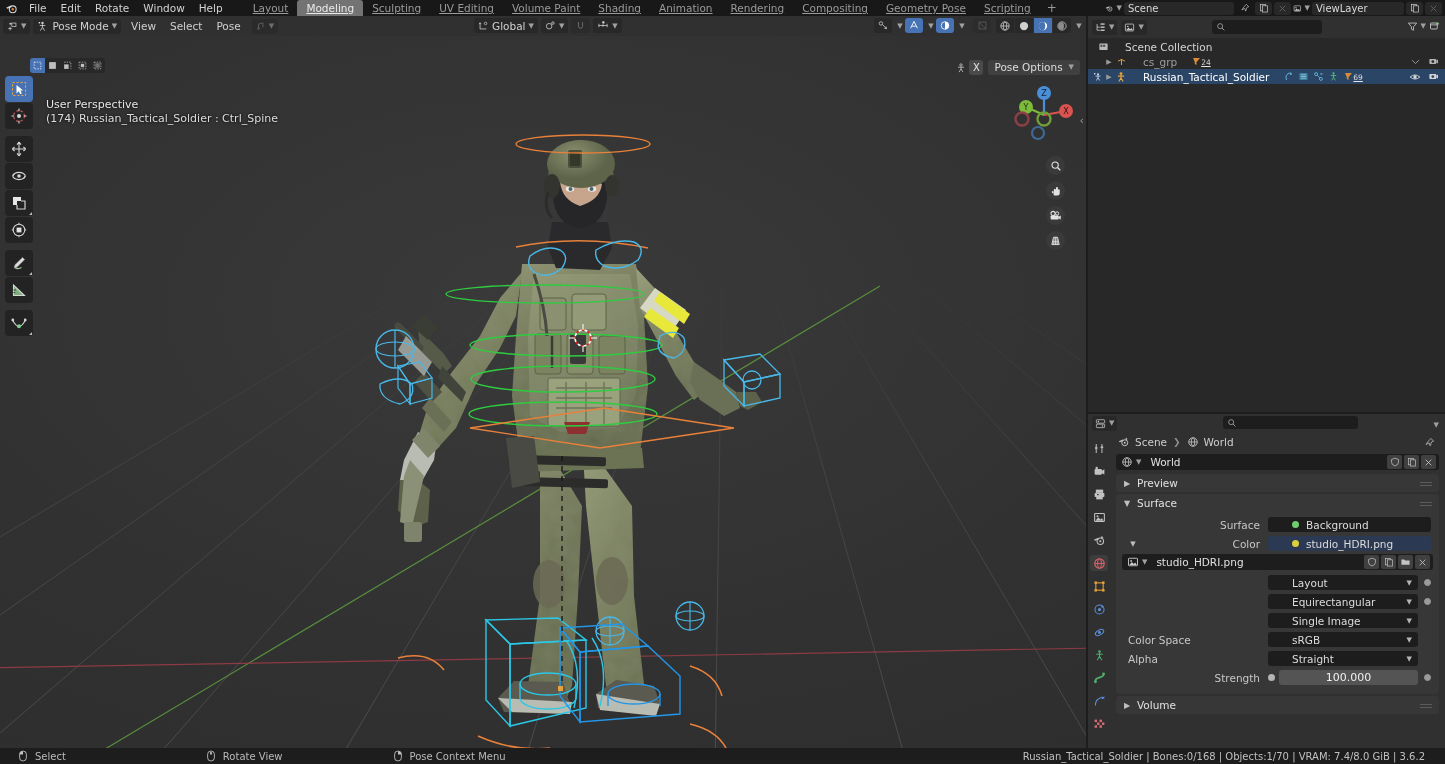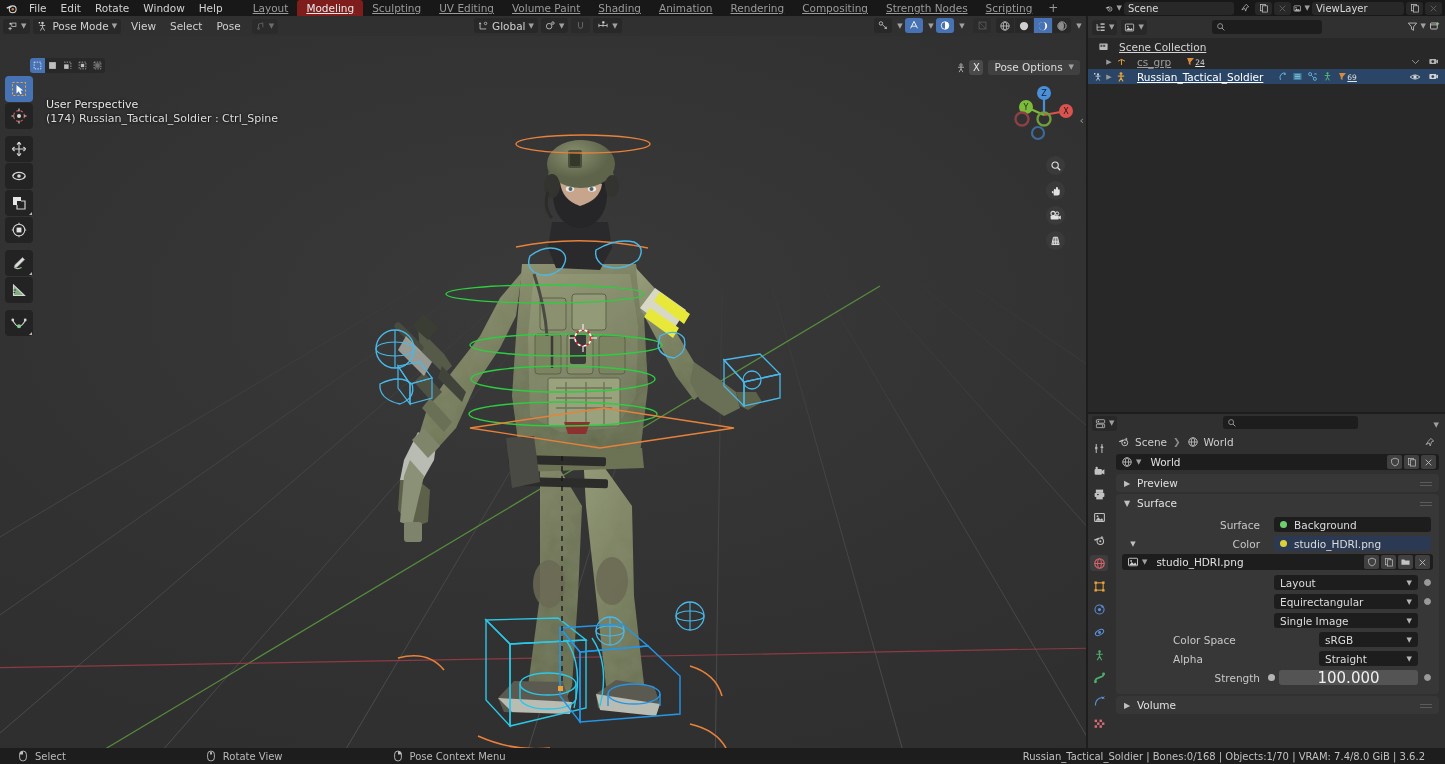--- a/index.html
+++ b/index.html
@@ -22,21 +22,21 @@
   .blender-logo { width:22px; height:16px; display:flex; align-items:center; justify-content:center; }
   .menu-item {
     padding: 0 7px; height:16px; line-height:16px; font-size:10.5px; color:#d2d2d2;
     white-space:nowrap; cursor:default;
   }
   .ws-tabs { display:flex; align-items:flex-end; height:16px; margin-left:14px; }
   .ws-tab {
     padding:0 9px; height:16px; line-height:16px; font-size:10.5px; color:#9a9a9a;
     border-radius:3px 3px 0 0; white-space:nowrap;text-decoration:underline;
   }
-  .ws-tab.active { background:#7f1d1d; color:#eaeaea; }
+  .ws-tab.active { background:#737373; color:#eaeaea; }
   .ws-plus { padding:0 7px; color:#9a9a9a; font-size:12px; line-height:16px;}
   .topbar-right {
     position:absolute; right:2px; top:0; height:16px; display:flex; align-items:center; gap:0px;
   }
   .tb-field {
     display:flex; align-items:center; height:13px; background:#282828; border-radius:3px;
     padding:0 4px; margin:0 1px; font-size:10px; color:#d8d8d8;
   }
   .tb-iconbtn {
     width:17px; height:13px; display:flex; align-items:center; justify-content:center;
@@ -144,21 +144,21 @@
   .ol-search {
     position:absolute; left:124px; top:4px; width:110px; height:14px; background:#1d1d1d;
     border-radius:3px; display:flex; align-items:center; padding-left:4px; color:#8b8b8b;
   }
   .ol-hright { position:absolute; right:4px; top:4px; display:flex; align-items:center; gap:3px; }
   .ol-body { padding-top:1px; }
   .ol-row { height:15px; display:flex; align-items:center; position:relative; font-size:10.5px; }
   .ol-row.selected { background:#2a4566; }
   .ol-row .tri { width:10px; text-align:center; color:#9b9b9b; font-size:7px; }
   .ol-row .rowicon { width:14px; display:flex; align-items:center; justify-content:center; }
-  .ol-row .label { margin-left:9px; color:#d5d5d5;text-decoration:underline; }
+  .ol-row .label { margin-left:15px; color:#d5d5d5; }
   .ol-row.selected .label { color:#ffffff; }
   .ol-row .rowright { position:absolute; right:6px; display:flex; align-items:center; gap:7px; }
   .ol-badges { display:flex; align-items:center; gap:4px; margin-left:14px;text-decoration:underline; }
 
   
   .props {
     position:absolute; left:1088px; top:414px; width:357px; height:334px;
     background:#303030;
   }
   .pr-header { height:18px; background:#303030; display:flex; align-items:center; padding:0 4px; position:relative;}
@@ -185,34 +185,34 @@
   .panel-head { height:18px; display:flex; align-items:center; padding-left:8px; font-size:10.5px;
     color:#e0e0e0; position:relative; }
   .panel-head .tri { font-size:8px; color:#c0c0c0; margin-right:6px; display:inline-block; width:7px;}
   .grip { position:absolute; right:7px; top:6px; width:12px; height:6px;
     background-image: repeating-linear-gradient(0deg,#5b5b5b 0 1px, transparent 1px 3px); }
   .panel-body { padding:4px 0 6px 0; }
 
   .row { display:flex; align-items:center; height:17px; margin-bottom:2px; padding:0 8px; }
   .row .lbl { font-size:10.5px; color:#c7c7c7; text-align:right; padding-right:8px; }
   .row .lbl.w-rightal { width:144px; }
-  .row .lbl.w-leftal { width:144px; text-align:left; padding-left:4px;margin-left:45px;}
+  .row .lbl.w-leftal { width:144px; text-align:left; padding-left:4px;}
   .field {
     flex:1; height:15px; background:#1d1d1d; border-radius:3px; display:flex; align-items:center;
-    padding-left:6px; font-size:10.5px; color:#dcdcdc; position:relative;margin-left:6px;
+    padding-left:24px; font-size:10.5px; color:#dcdcdc; position:relative;
   }
   .field.blue { background:#2b3a52; }
   .field.select { background:#1d1d1d; }
   .sock { width:7px; height:7px; border-radius:50%; margin-right:7px; flex:none; }
   .field .selchev { position:absolute; right:6px; font-size:7px; color:#b5b5b5; }
   .dot-right { width:7px; height:7px; border-radius:50%; border:1px solid #7d7d7d; background:#1d1d1d;
      margin-left:6px; flex:none; }
   .dot-right.filled { background:#9a9a9a; border-color:#9a9a9a; }
   .strength-track { flex:1; height:15px; background:#545454; border-radius:3px; display:flex;
-     align-items:center; justify-content:center; font-size:15px; color:#f0f0f0; }
+     align-items:center; justify-content:center; font-size:11px; color:#f0f0f0; }
 
   .tex-row { display:flex; align-items:center; height:16px; margin:2px 6px 4px 6px;
      background:#1d1d1d; border-radius:3px; padding-left:3px;}
   .tex-row .tname { flex:1; padding-left:7px; font-size:10.5px; color:#e0e0e0; }
 
   .sub-row { display:flex; align-items:center; height:17px; margin-bottom:2px; padding:0 8px 0 0;}
   .sub-row .spacer { width:152px; }
 
   
   .statusbar {
@@ -247,21 +247,21 @@
     <div class="ws-tabs">
       <div class="ws-tab">Layout</div>
       <div class="ws-tab active">Modeling</div>
       <div class="ws-tab">Sculpting</div>
       <div class="ws-tab">UV Editing</div>
       <div class="ws-tab">Volume Paint</div>
       <div class="ws-tab">Shading</div>
       <div class="ws-tab">Animation</div>
       <div class="ws-tab">Rendering</div>
       <div class="ws-tab">Compositing</div>
-      <div class="ws-tab">Strength Nodes</div>
+      <div class="ws-tab">Geometry Pose</div>
       <div class="ws-tab">Scripting</div>
       <div class="ws-plus">+</div>
     </div>
 
     <div class="topbar-right">
       <div class="tb-iconbtn flat">
         <svg width="11" height="11" viewBox="0 0 16 16">
           <circle cx="9" cy="9" r="4" fill="none" stroke="#cfcfcf" stroke-width="1.2"></circle>
           <circle cx="9" cy="9" r="1.3" fill="#cfcfcf"></circle>
           <path d="M1 7 L6.5 4.5 L7.8 6.3 L2.4 8.2 Z" fill="#cfcfcf"></path>

